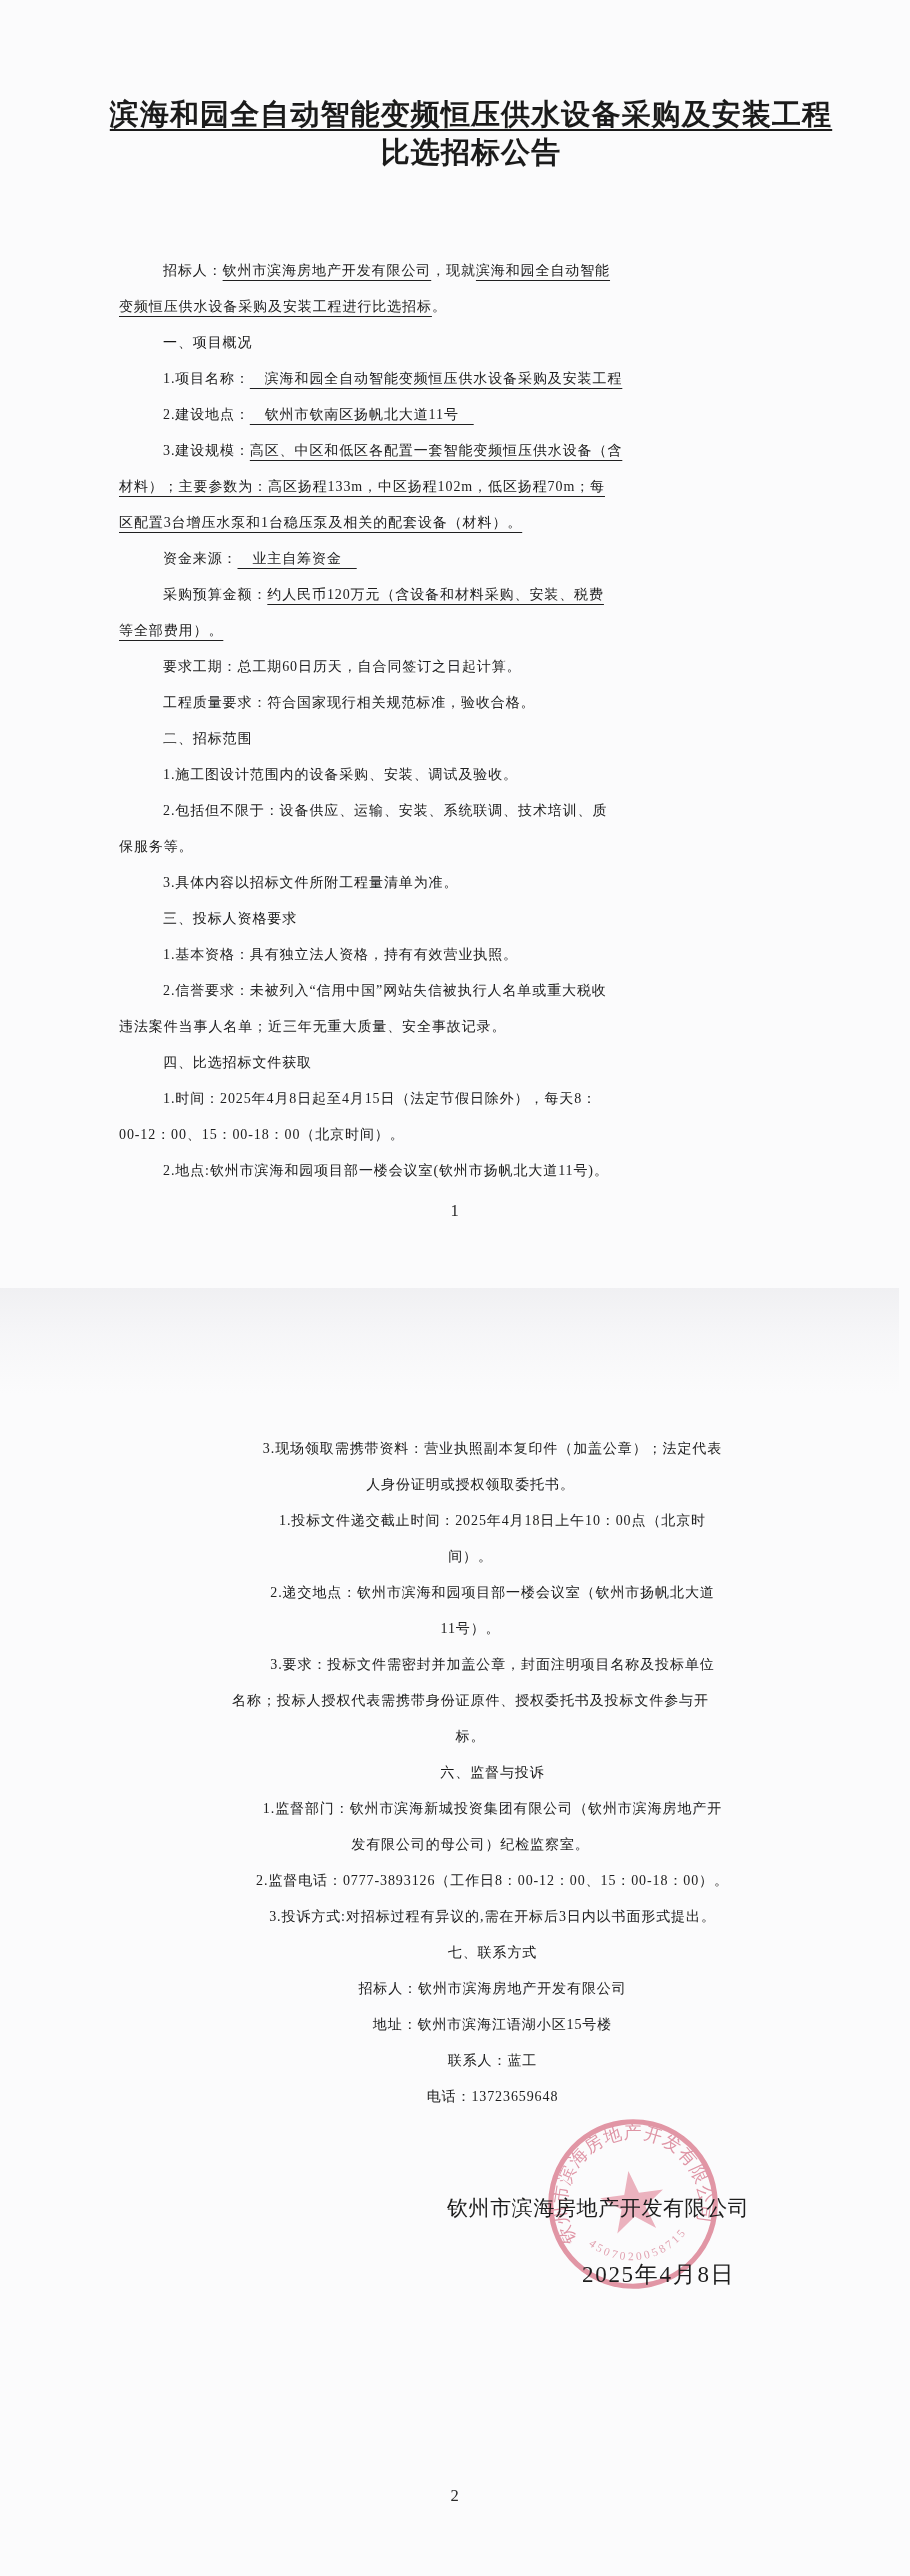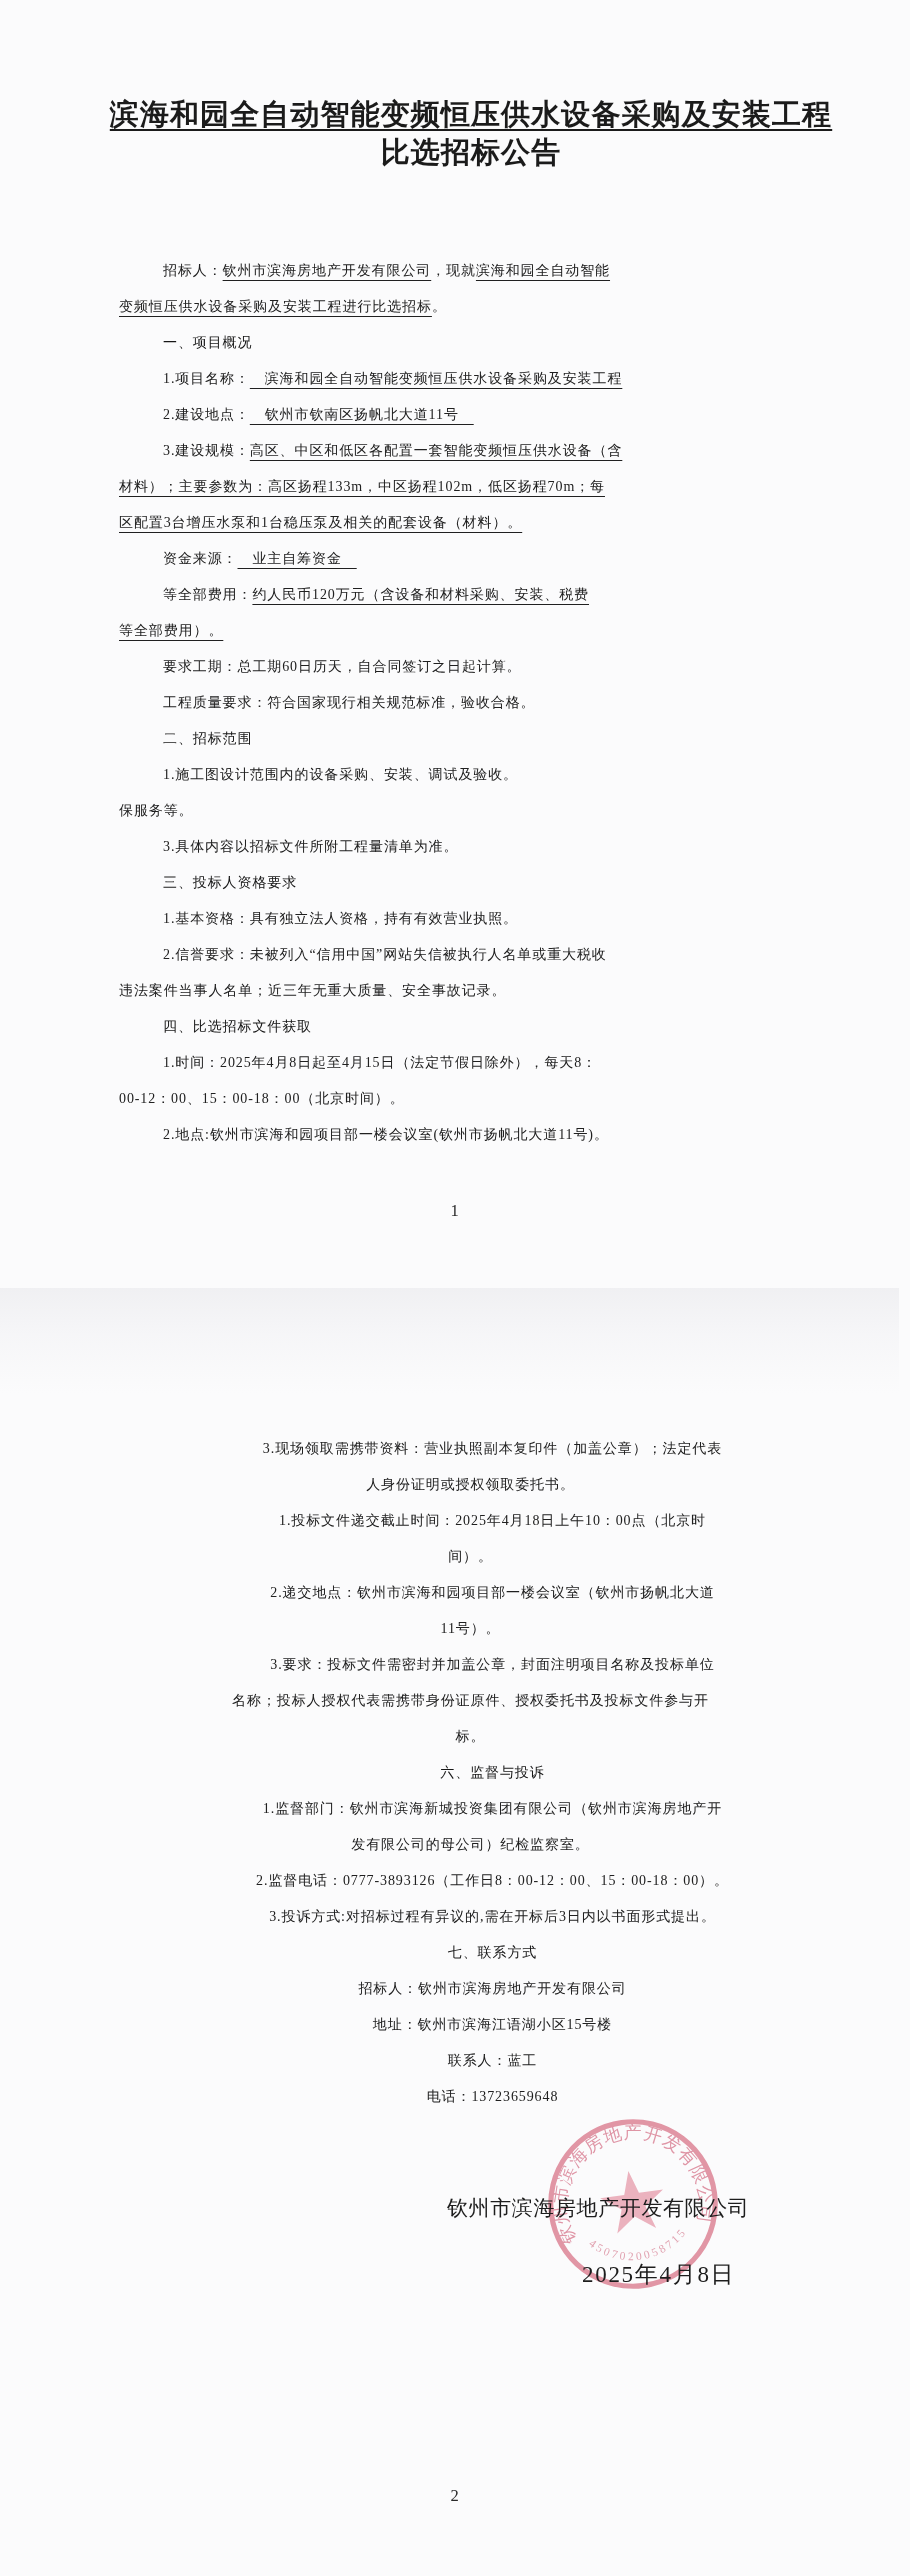--- a/index.html
+++ b/index.html
@@ -79,26 +79,27 @@
     <div class="bodycol">
       <div class="ln ind"><span>招标人：</span><span class="u">钦州市滨海房地产开发有限公司</span><span>，现就</span><span class="u">滨海和园全自动智能</span></div>
       <div class="ln"><span class="u">变频恒压供水设备采购及安装工程进行比选招标</span><span>。</span></div>
       <div class="ln ind b"><span>一、项目概况</span></div>
       <div class="ln ind"><span>1.项目名称：</span><span class="u">　滨海和园全自动智能变频恒压供水设备采购及安装工程</span></div>
       <div class="ln ind"><span>2.建设地点：</span><span class="u">　钦州市钦南区扬帆北大道11号　</span></div>
       <div class="ln ind"><span>3.建设规模：</span><span class="u">高区、中区和低区各配置一套智能变频恒压供水设备（含</span></div>
       <div class="ln"><span class="u">材料）；主要参数为：高区扬程133m，中区扬程102m，低区扬程70m；每</span></div>
       <div class="ln"><span class="u">区配置3台增压水泵和1台稳压泵及相关的配套设备（材料）。</span></div>
       <div class="ln ind"><span>资金来源：</span><span class="u">　业主自筹资金　</span></div>
-      <div class="ln ind"><span>等全部费用：</span><span class="u">约人民币120万元（含设备和材料采购、安装、税费</span></div>
+      <div class="ln ind"><span>采购预算金额：</span><span class="u">约人民币120万元（含设备和材料采购、安装、税费</span></div>
       <div class="ln"><span class="u">等全部费用）。</span></div>
       <div class="ln ind"><span>要求工期：总工期60日历天，自合同签订之日起计算。</span></div>
       <div class="ln ind"><span>工程质量要求：符合国家现行相关规范标准，验收合格。</span></div>
       <div class="ln ind b"><span>二、招标范围</span></div>
       <div class="ln ind"><span>1.施工图设计范围内的设备采购、安装、调试及验收。</span></div>
+      <div class="ln ind"><span>2.包括但不限于：设备供应、运输、安装、系统联调、技术培训、质</span></div>
       <div class="ln"><span>保服务等。</span></div>
       <div class="ln ind"><span>3.具体内容以招标文件所附工程量清单为准。</span></div>
       <div class="ln ind b"><span>三、投标人资格要求</span></div>
       <div class="ln ind"><span>1.基本资格：具有独立法人资格，持有有效营业执照。</span></div>
       <div class="ln ind"><span>2.信誉要求：未被列入“信用中国”网站失信被执行人名单或重大税收</span></div>
       <div class="ln"><span>违法案件当事人名单；近三年无重大质量、安全事故记录。</span></div>
       <div class="ln ind b"><span>四、比选招标文件获取</span></div>
       <div class="ln ind"><span>1.时间：2025年4月8日起至4月15日（法定节假日除外），每天8：</span></div>
       <div class="ln"><span>00-12：00、15：00-18：00（北京时间）。</span></div>
       <div class="ln ind"><span>2.地点:钦州市滨海和园项目部一楼会议室(钦州市扬帆北大道11号)。</span></div>

